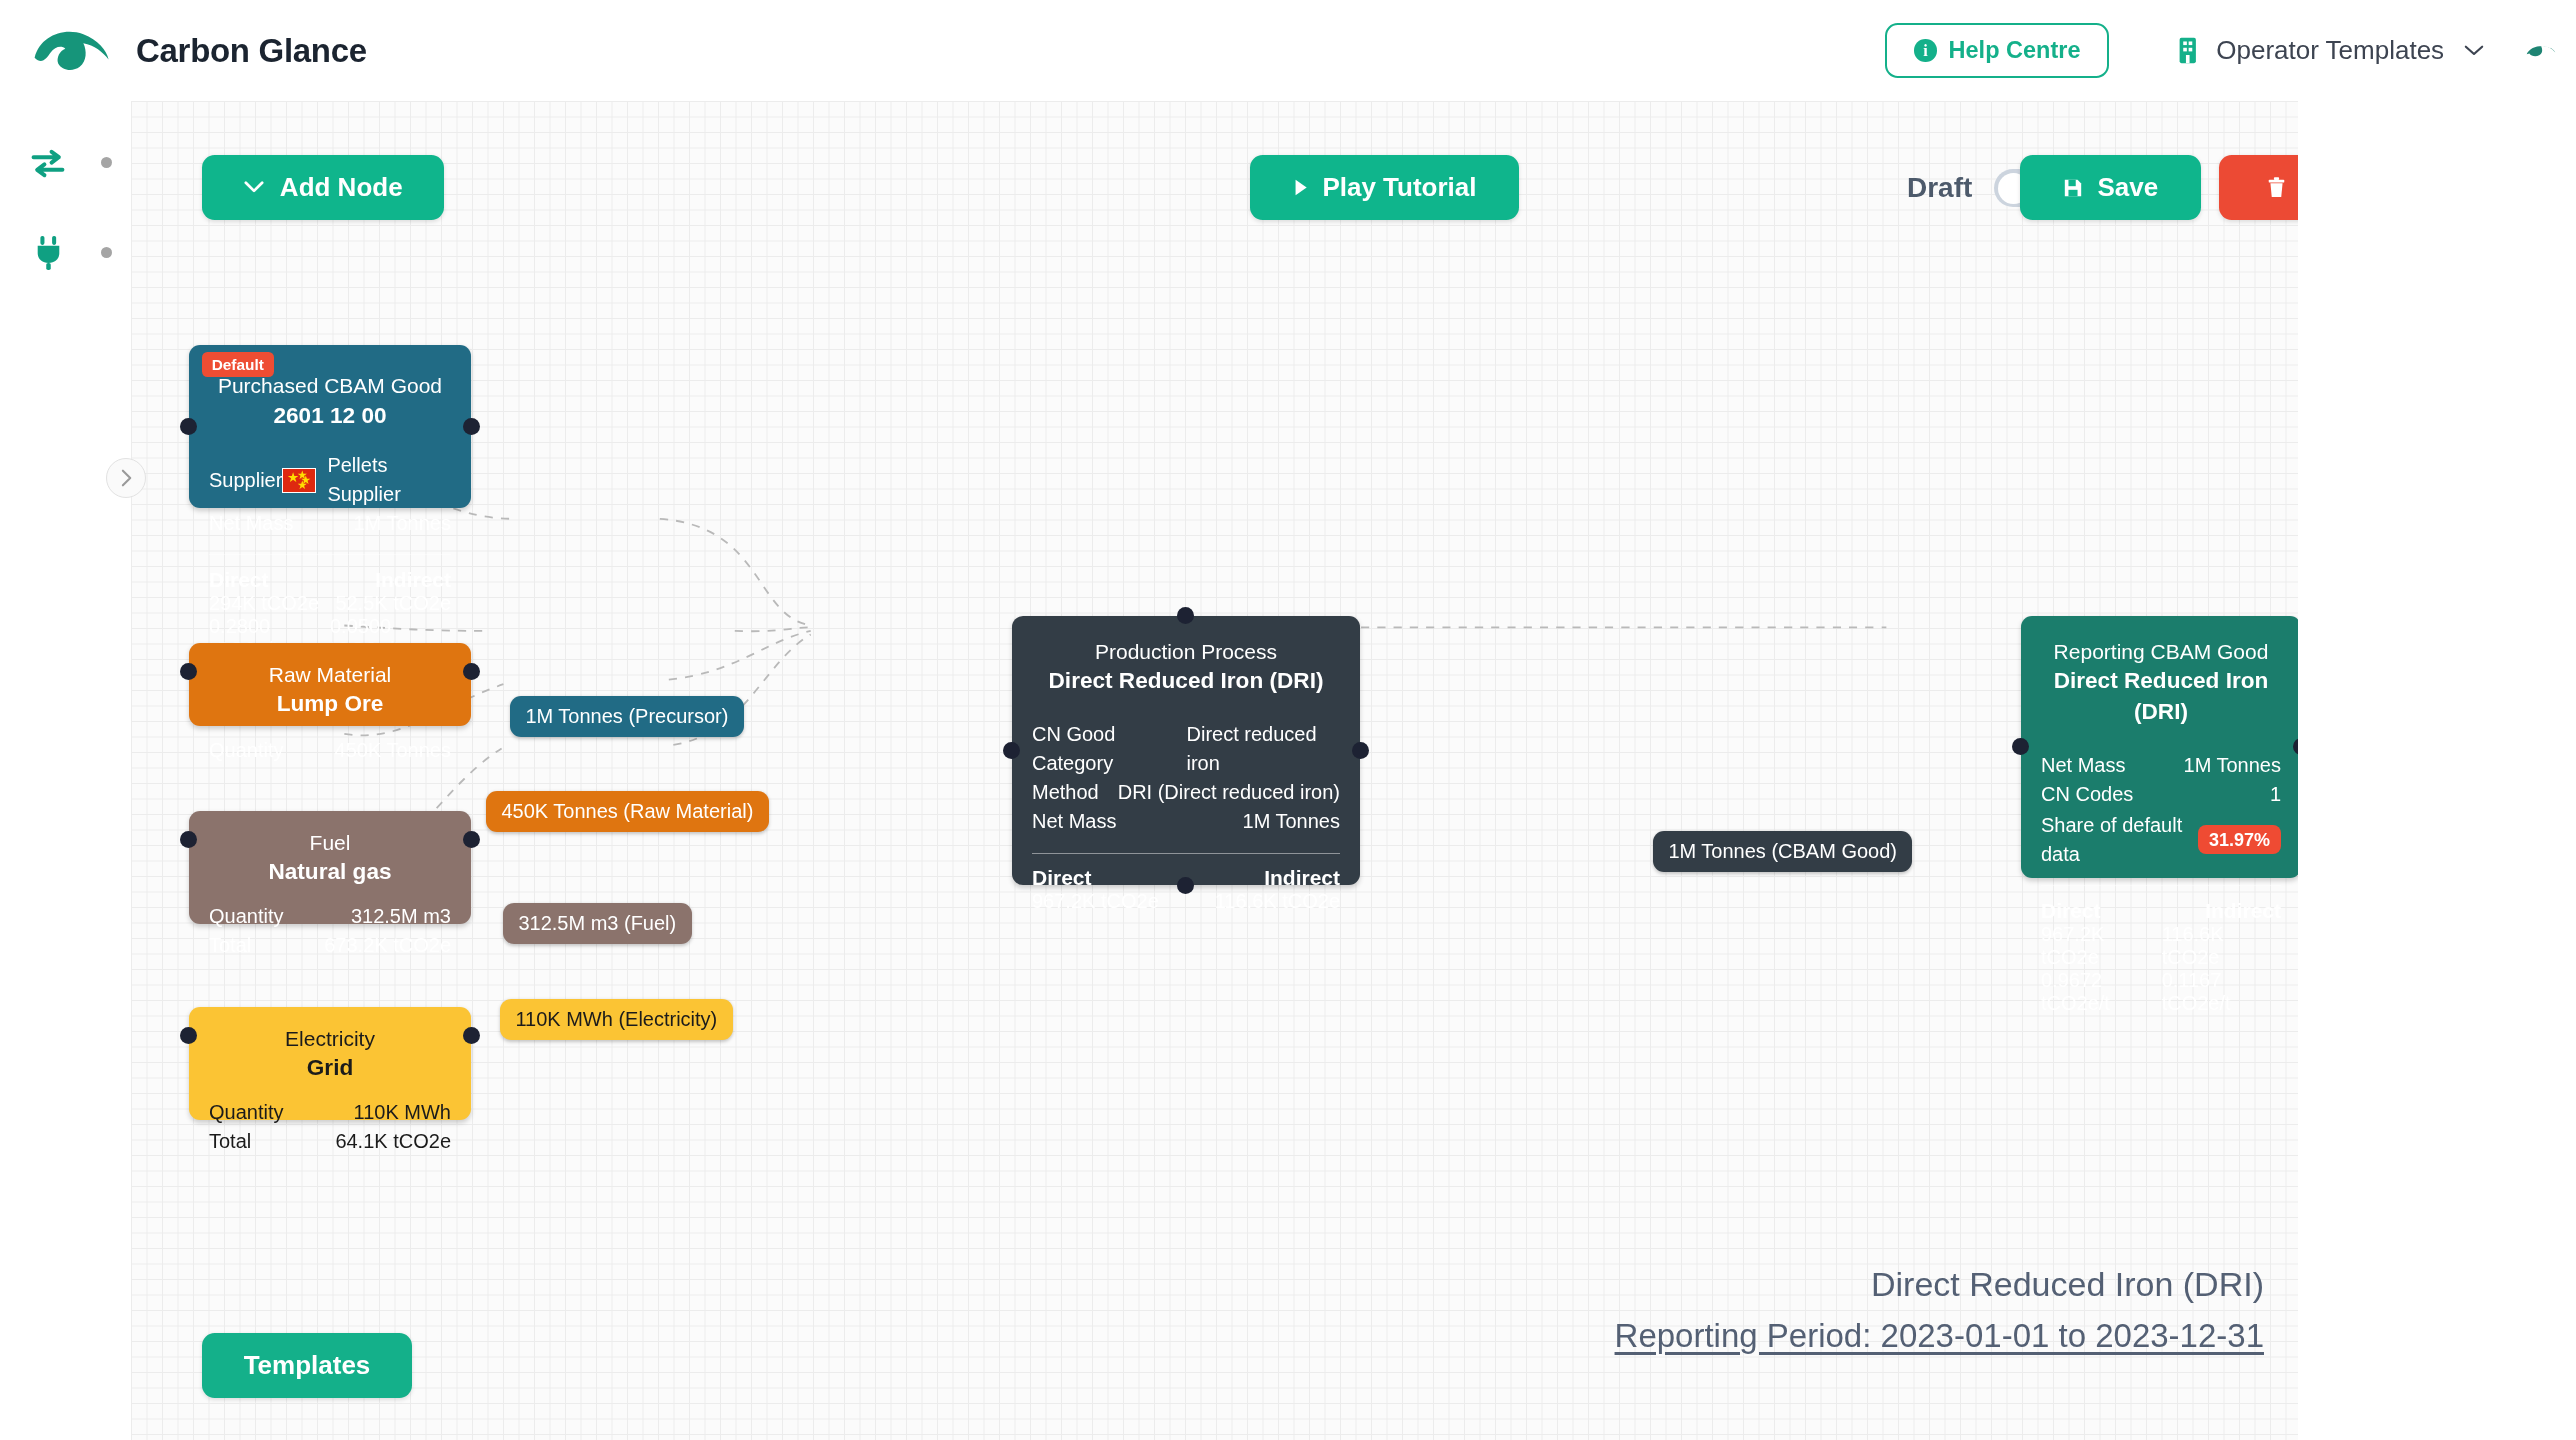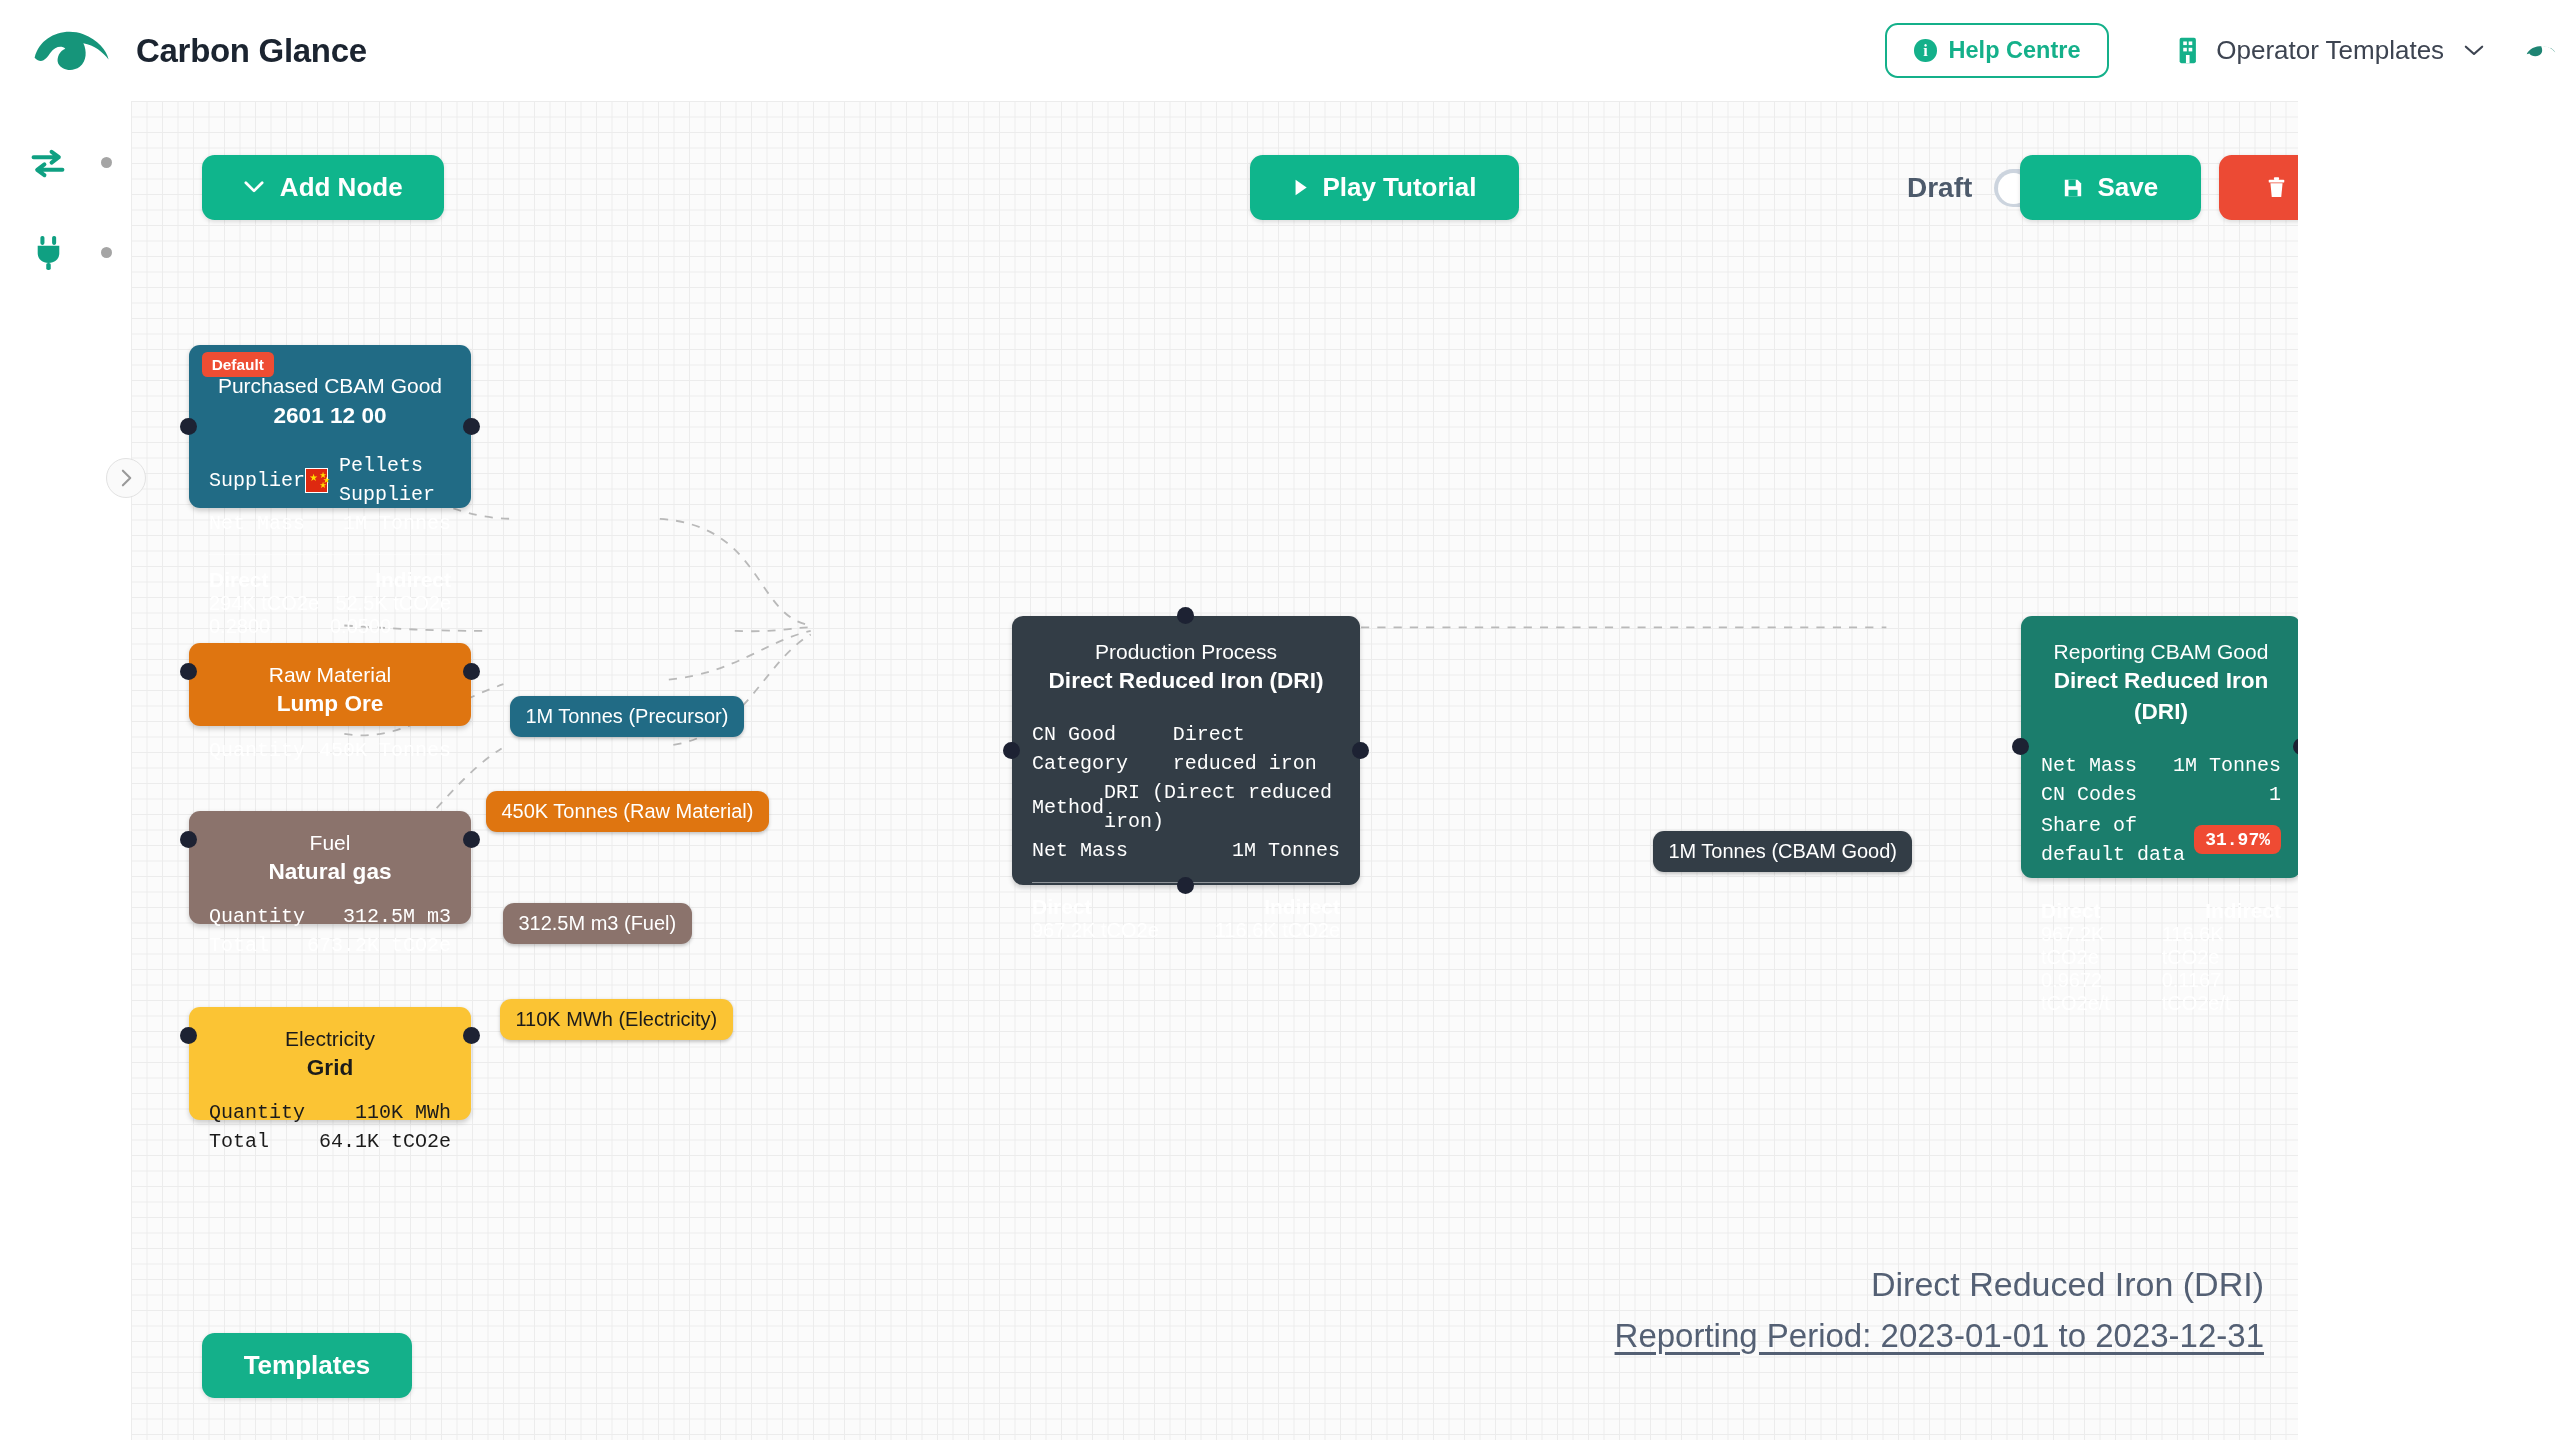--- a/index.html
+++ b/index.html
@@ -133,21 +133,21 @@
   }
 
   
   .node {
     position: absolute;
     border-radius: 11px;
     box-shadow: 0 2.7px 5.4px rgba(0,0,0,0.18);
   }
   .node-title { text-align: center; font-size: 21px; line-height: 1.35; }
   .node-sub   { text-align: center; font-size: 22.6px; font-weight: bold; line-height: 1.35; }
-  .node-rows  { margin-top: 20px; font-family: Liberation Mono, monospace; }
+  .node-rows  { margin-top: 20px; }
   .row {
     display: flex; justify-content: space-between; align-items: center;
     font-size: 20px; line-height: 1.45;
   }
   .divider { height: 0.9px; background: rgba(255,255,255,0.45); margin: 16.3px 0 12.7px; }
   .split { display: flex; justify-content: space-between; font-size: 20px; }
   .split-col { display: flex; flex-direction: column; }
   .split-col.r { align-items: flex-end; }
   .split-head { font-weight: bold; font-size: 21px; margin-bottom: 0; }
 

